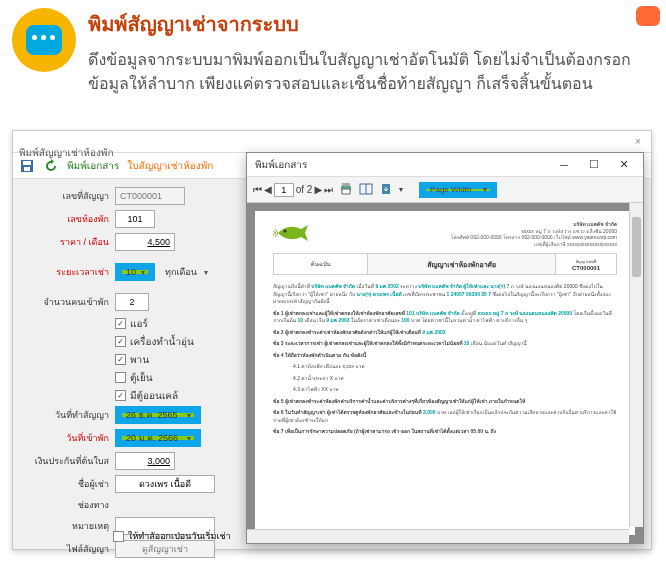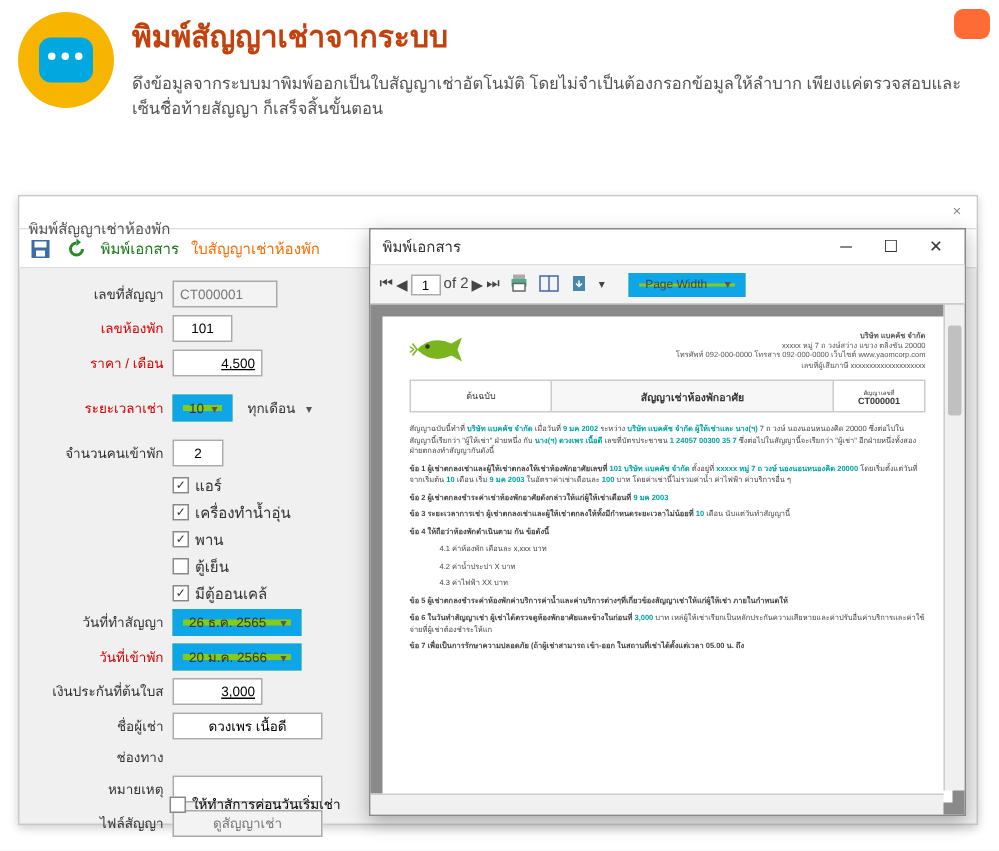--- a/index.html
+++ b/index.html
@@ -8,21 +8,21 @@
   .header-row { display: flex; align-items: flex-start; padding: 8px 12px 4px; gap: 12px; }
   .chat-icon { width: 64px; height: 64px; border-radius: 50%; background: #f7b500; display: flex; align-items: center; justify-content: center; flex-shrink: 0; }
   .chat-bubble { width: 36px; height: 30px; background: #00a8e0; border-radius: 8px; position: relative; }
   .chat-bubble::after { content: ''; position: absolute; bottom: -6px; left: 10px; border: 6px solid transparent; border-top-color: #00a8e0; }
   .chat-dots { position: absolute; top: 10px; left: 6px; display: flex; gap: 4px; }
   .chat-dots span { width: 5px; height: 5px; background: #fff; border-radius: 50%; }
   .chat-bubble2 { position: absolute; top: 6px; right: 6px; width: 24px; height: 20px; background: #ff6b35; border-radius: 6px; }
   
   .header-text { flex: 1; }
   .title { color: #c2410c; font-size: 20px; font-weight: 700; margin-bottom: 8px; }
-  .subtitle { color: #555; font-size: 11px; line-height: 1.5; }
+  .subtitle { color: #555; font-size: 16px; line-height: 1.5; }
   
   .app-window { position: absolute; left: 12px; top: 130px; width: 640px; height: 420px; border: 1px solid #c8c8c8; background: #f0f0f0; box-shadow: 0 2px 6px rgba(0,0,0,.2); }
   .win-titlebar { height: 22px; background: #fff; border-bottom: 1px solid #ddd; display: flex; align-items: center; padding: 0 6px; font-size: 10px; color: #555; }
   .win-titlebar .wtitle { flex: 1; margin-top: 21px; }
   .win-close { width: 14px; text-align: center; color: #888; cursor: pointer; }
   
   .toolbar { height: 26px; background: #fff; border-bottom: 1px solid #ddd; display: flex; align-items: center; padding: 0 6px; gap: 8px; font-size: 10px; }
   .tb-icon { width: 16px; height: 16px; display: inline-block; }
   .save-icon svg, .refresh-icon svg { width: 16px; height: 16px; }
   .toolbar .link1 { color: #1a7a1a; }
@@ -207,21 +207,21 @@
       <div class="flabel">หมายเหตุ</div>
       <input class="finput w100" style="">
     </div>
     <div class="frow">
       <div class="flabel">ไฟล์สัญญา</div>
       <input class="finput ro w100" readonly="" value="ดูสัญญาเช่า" style="">
     </div>
   </div>
   <div class="bottom-cb">
     <span class="cb"></span>
-    <span>ให้ทำสัการค่อนวันเริ่มเช่า</span>
+    <span>ให้ทำสัออกเป่อนวันเริ่มเช่า</span>
   </div>
 </div>
 
 <div class="print-window">
   <div class="pw-titlebar">
     <span class="ptitle">พิมพ์เอกสาร</span>
     <span class="pw-btn">─</span>
     <span class="pw-btn">☐</span>
     <span class="pw-btn close">✕</span>
   </div>

